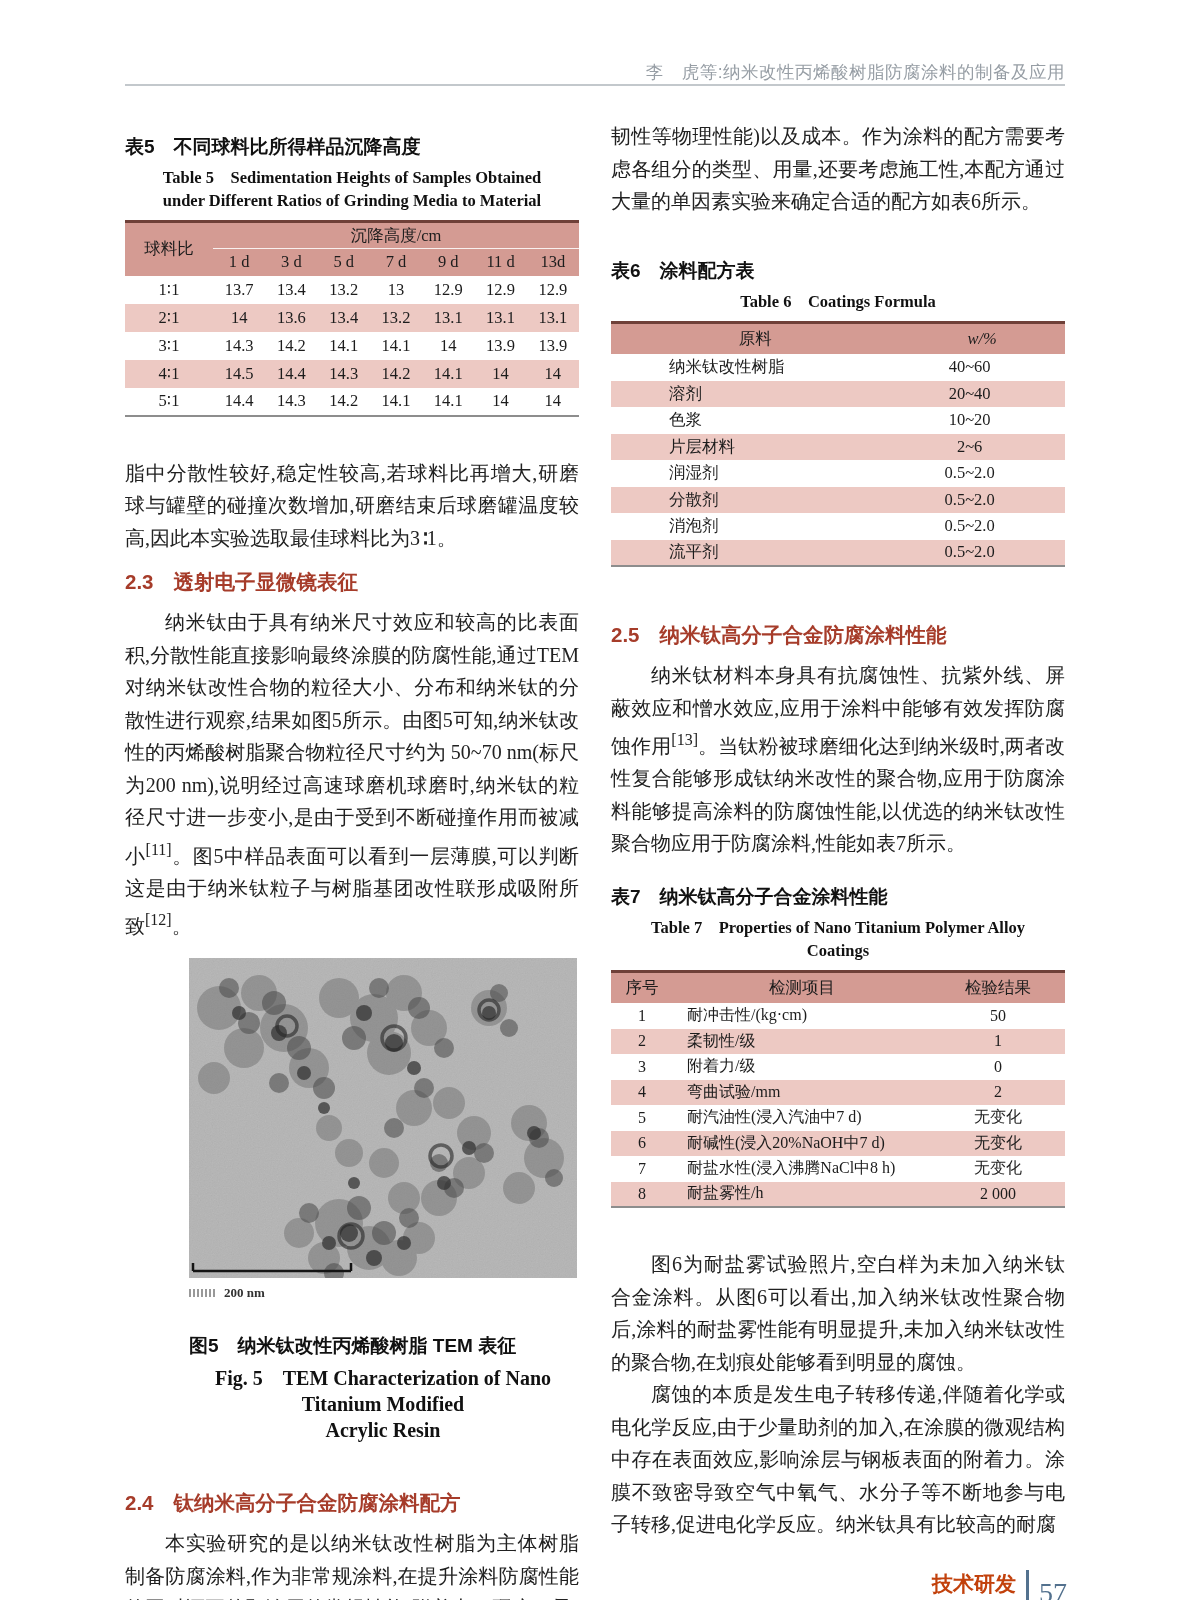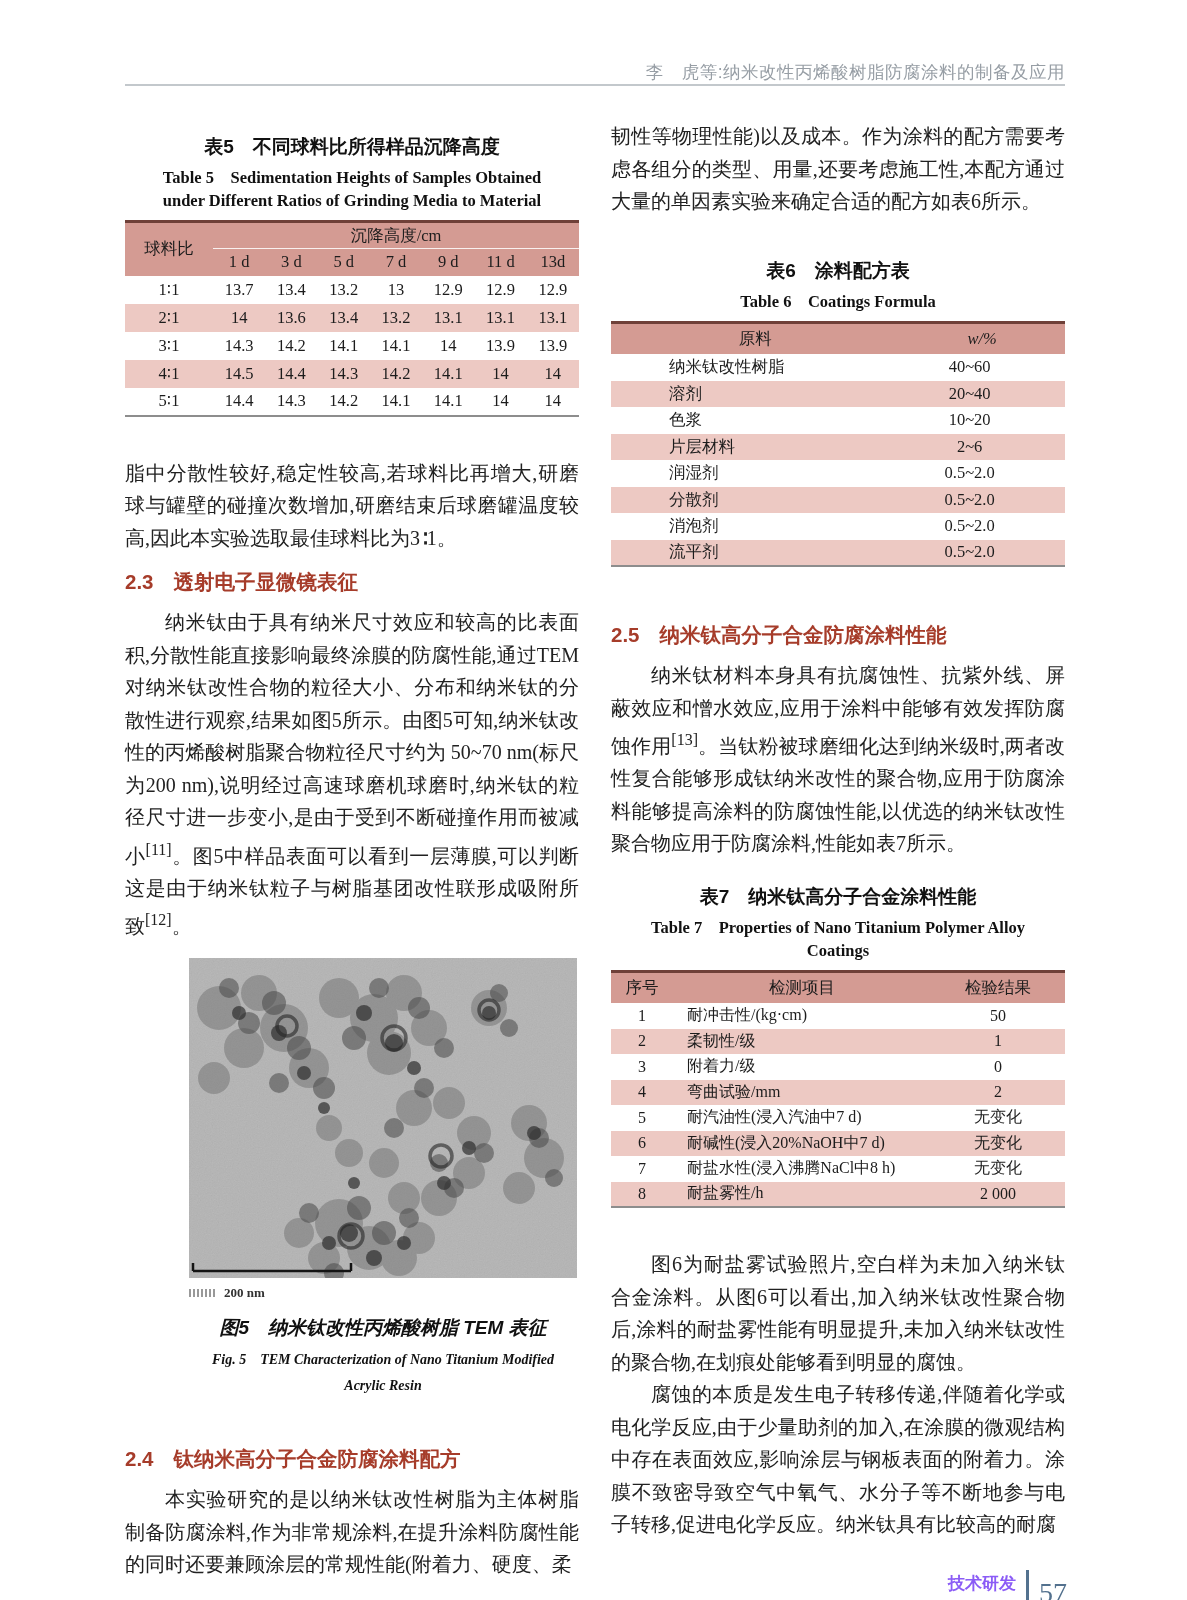--- a/index.html
+++ b/index.html
@@ -10,21 +10,21 @@
   
   .running-head { margin-top:60px; border-bottom:2px solid #c3c8cc;
     text-align:right; font-family:"Liberation Sans","DejaVu Sans",sans-serif;
     font-size:17.5px; color:#979ea5; letter-spacing:.5px; }
 
   
   .cols { display:flex; gap:32px; margin-top:34px; }
   .col { width:454px; }
 
   
-  .cap-cn { text-align:center; font-family:"Liberation Sans","DejaVu Sans",sans-serif;
+  .cap-cn { font-family:"Liberation Sans","DejaVu Sans",sans-serif;
     font-weight:bold; font-size:19px; color:#111; margin-bottom:6px; }
   .cap-en { text-align:center; font-weight:bold; font-size:16.5px; line-height:23px;
     color:#111; margin-bottom:8px; }
 
   
   table.jtable { width:100%; border-collapse:collapse; table-layout:fixed;
     border-top:3px solid #6f4038; border-bottom:2.5px solid #8d8d8d;
     font-size:16.5px; color:#1c1c1c; }
   table.jtable th, table.jtable td { font-weight:normal; text-align:center; padding:0 3px; }
   table.jtable thead th { background:#d49b93; }
@@ -59,27 +59,27 @@
     font-size:20.5px; color:#a63c2a; margin:14px 0 10px; }
   .sec-heading .num { margin-right:20px; }
 
   
   .figure-block { margin:16px 0 0 64px; width:388px; }
   .tem-frame { width:388px; height:320px; }
   .scalebar-row { display:flex; align-items:center; margin-top:3px; height:16px; }
   .scale-smudge { display:inline-block; width:26px; height:8px; margin-right:9px; opacity:.75;
     background:repeating-linear-gradient(90deg,#777 0 2px,transparent 2px 4px); }
   .scale-label { font-size:13px; font-weight:bold; color:#333; }
-  .fig-cap { margin-top:14px;font-style:italic; }
+  .fig-cap { margin-top:32px; }
 
   
   .footer { position:absolute; right:120px; bottom:44px; display:flex; align-items:center; }
   .footer-labels { text-align:right; margin-right:10px; }
   .footer-cn { font-family:"Liberation Sans","DejaVu Sans",sans-serif; font-weight:bold;
-    font-size:17px; color:#8b5cf6; line-height:22px; }
+    font-size:21px; color:#c2410c; line-height:22px; }
   .footer-en { font-size:12px; font-weight:bold; color:#53718e; margin-top:3px; }
   .footer-bar { width:3px; height:46px; background:#53718e; margin-right:10px; }
   .footer-page { font-size:28px; color:#53718e; }
 
   .spacer-sm { height:14px; } .spacer-md { height:24px; } .spacer-lg { height:40px; }
 </style>
 </head>
 <body>
 
 <div class="page">
@@ -286,21 +286,21 @@
             <line x1="4" y1="305" x2="4" y2="313"></line>
             <line x1="162" y1="305" x2="162" y2="313"></line>
           </g>
         </svg>
         <div class="scalebar-row">
           <span class="scale-smudge"></span>
           <span class="scale-label">200 nm</span>
         </div>
         <div class="fig-cap">
           <div class="cap-cn" style="font-size:19px">图5　纳米钛改性丙烯酸树脂 TEM 表征</div>
-          <div class="cap-en" style="font-size:14px; line-height:26px">
+          <div class="cap-en" style="font-size:20px; line-height:26px">
             <div>Fig. 5　TEM Characterization of Nano Titanium Modified</div>
             <div>Acrylic Resin</div>
           </div>
         </div>
       </div>
 
       <div class="spacer-md"></div>
       <div class="sec-heading">
         <span class="num">2.4</span><span>钛纳米高分子合金防腐涂料配方</span>
       </div>

